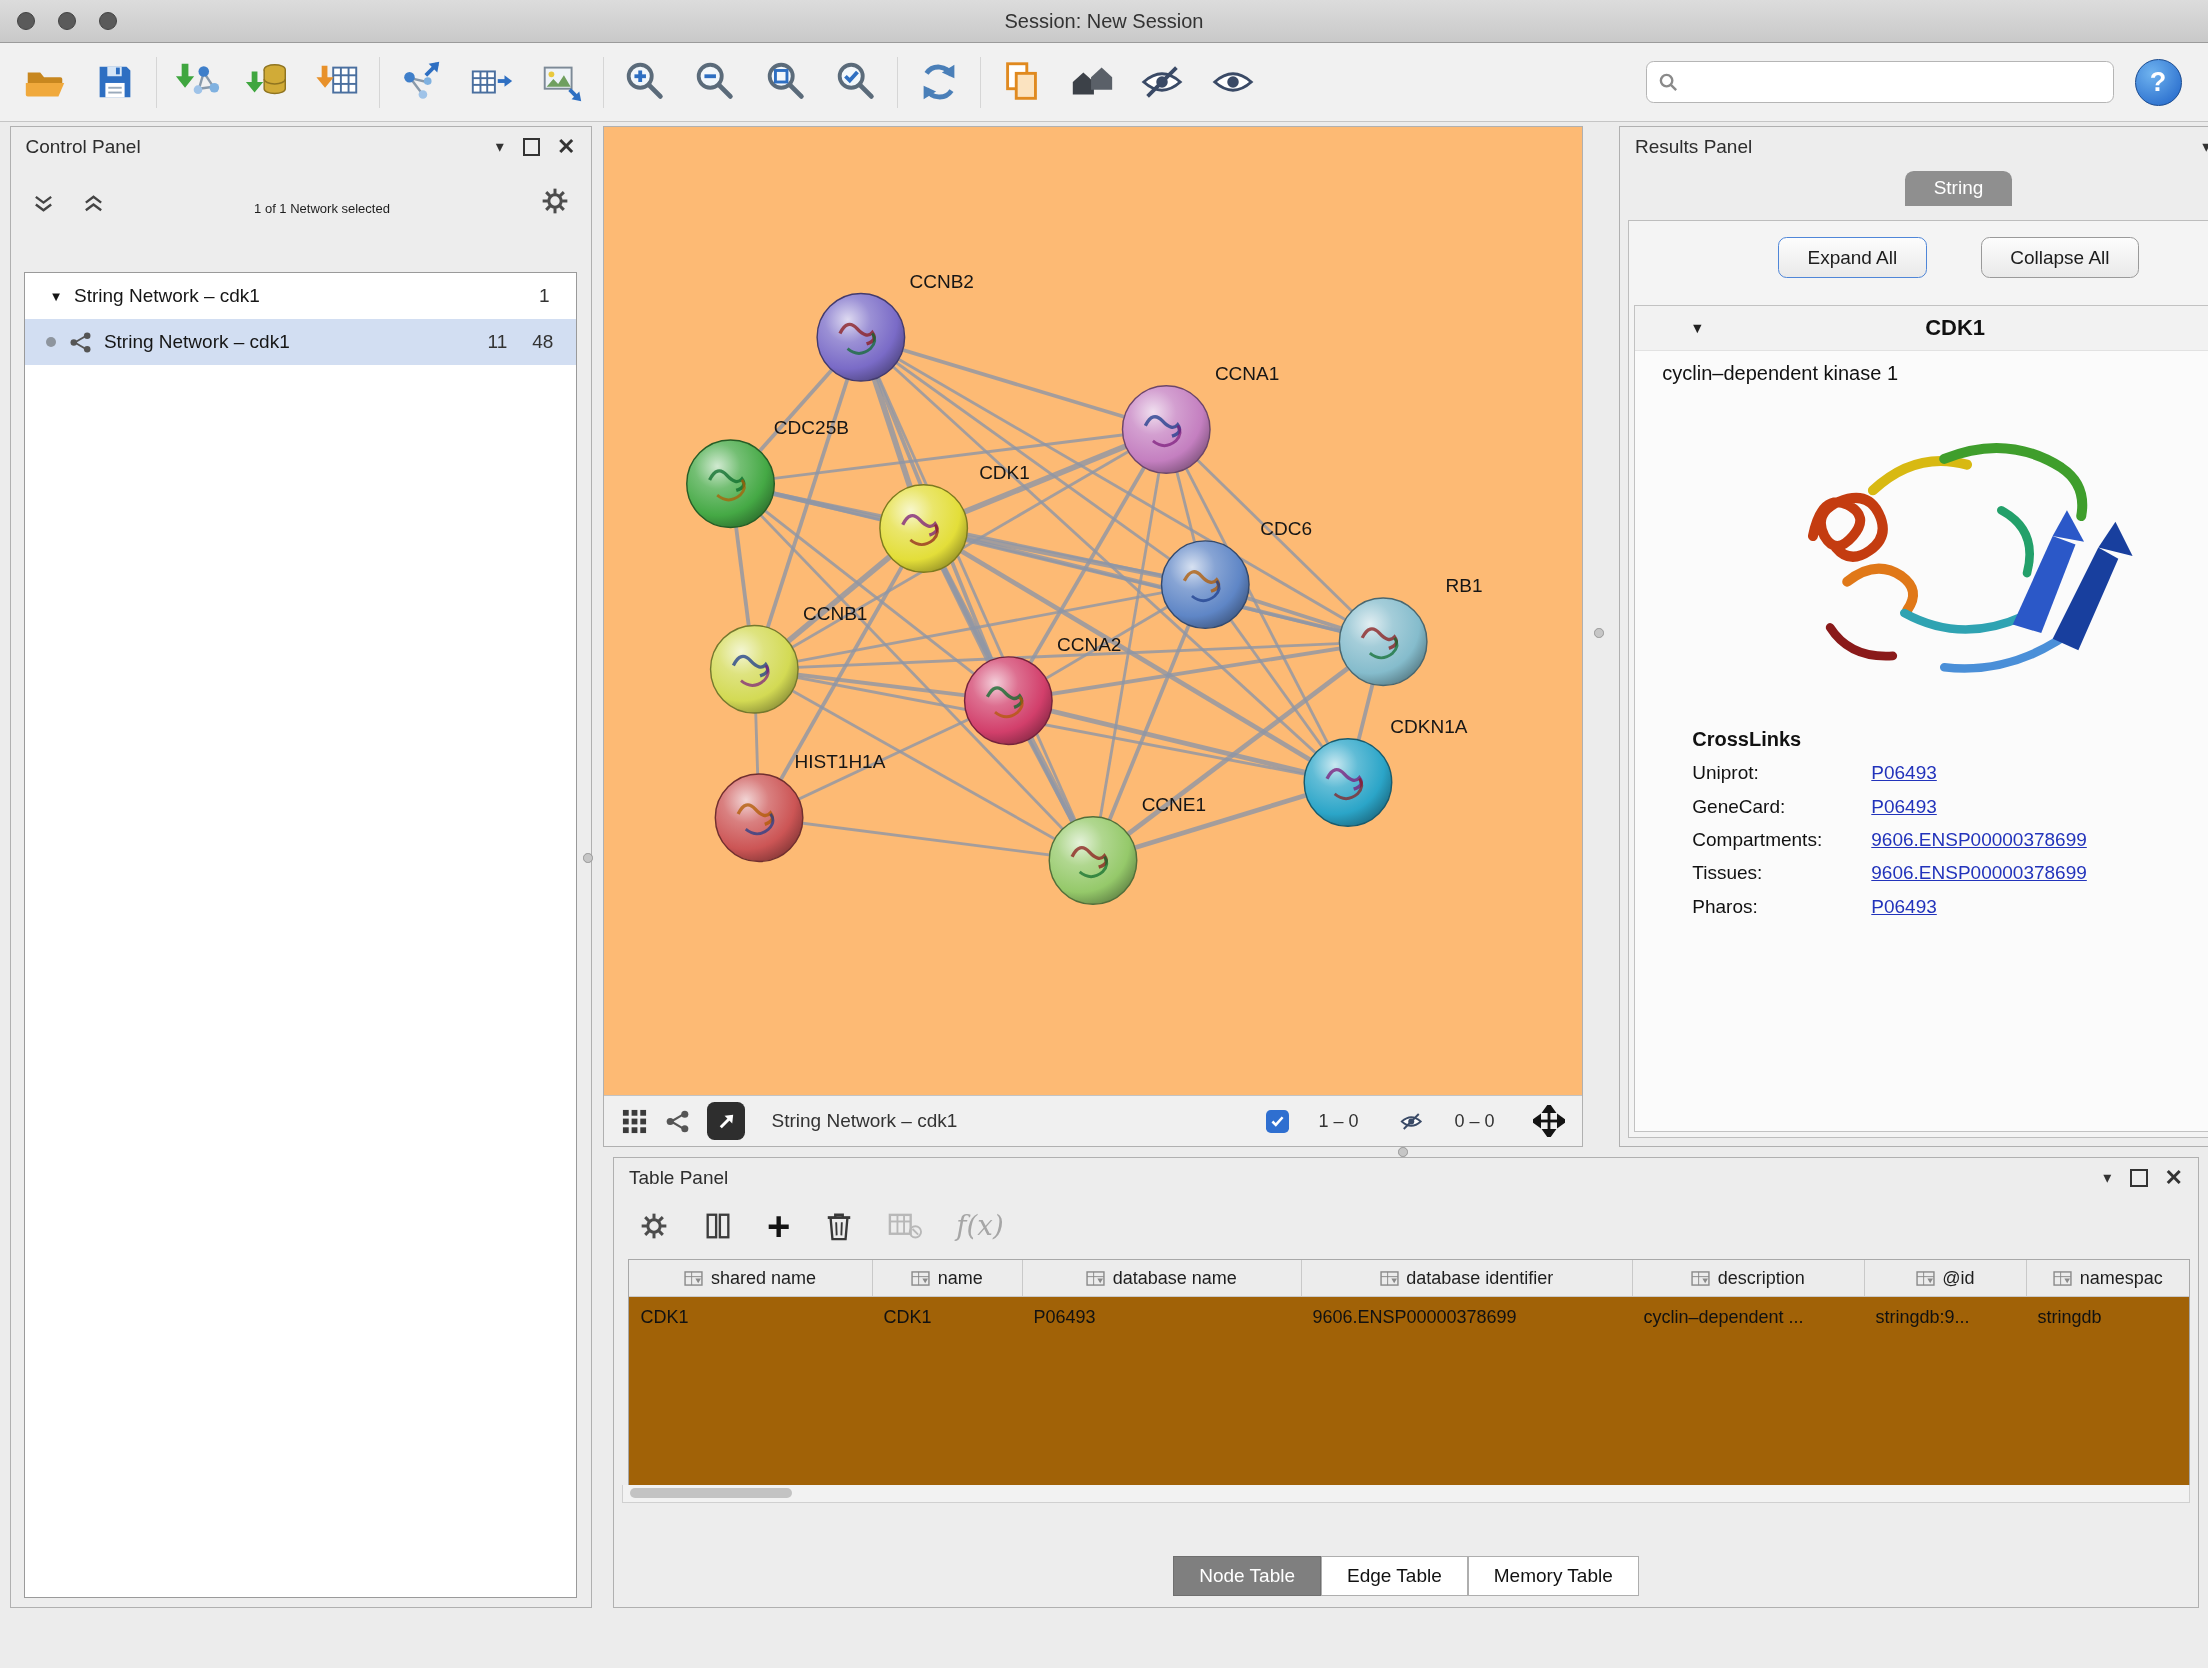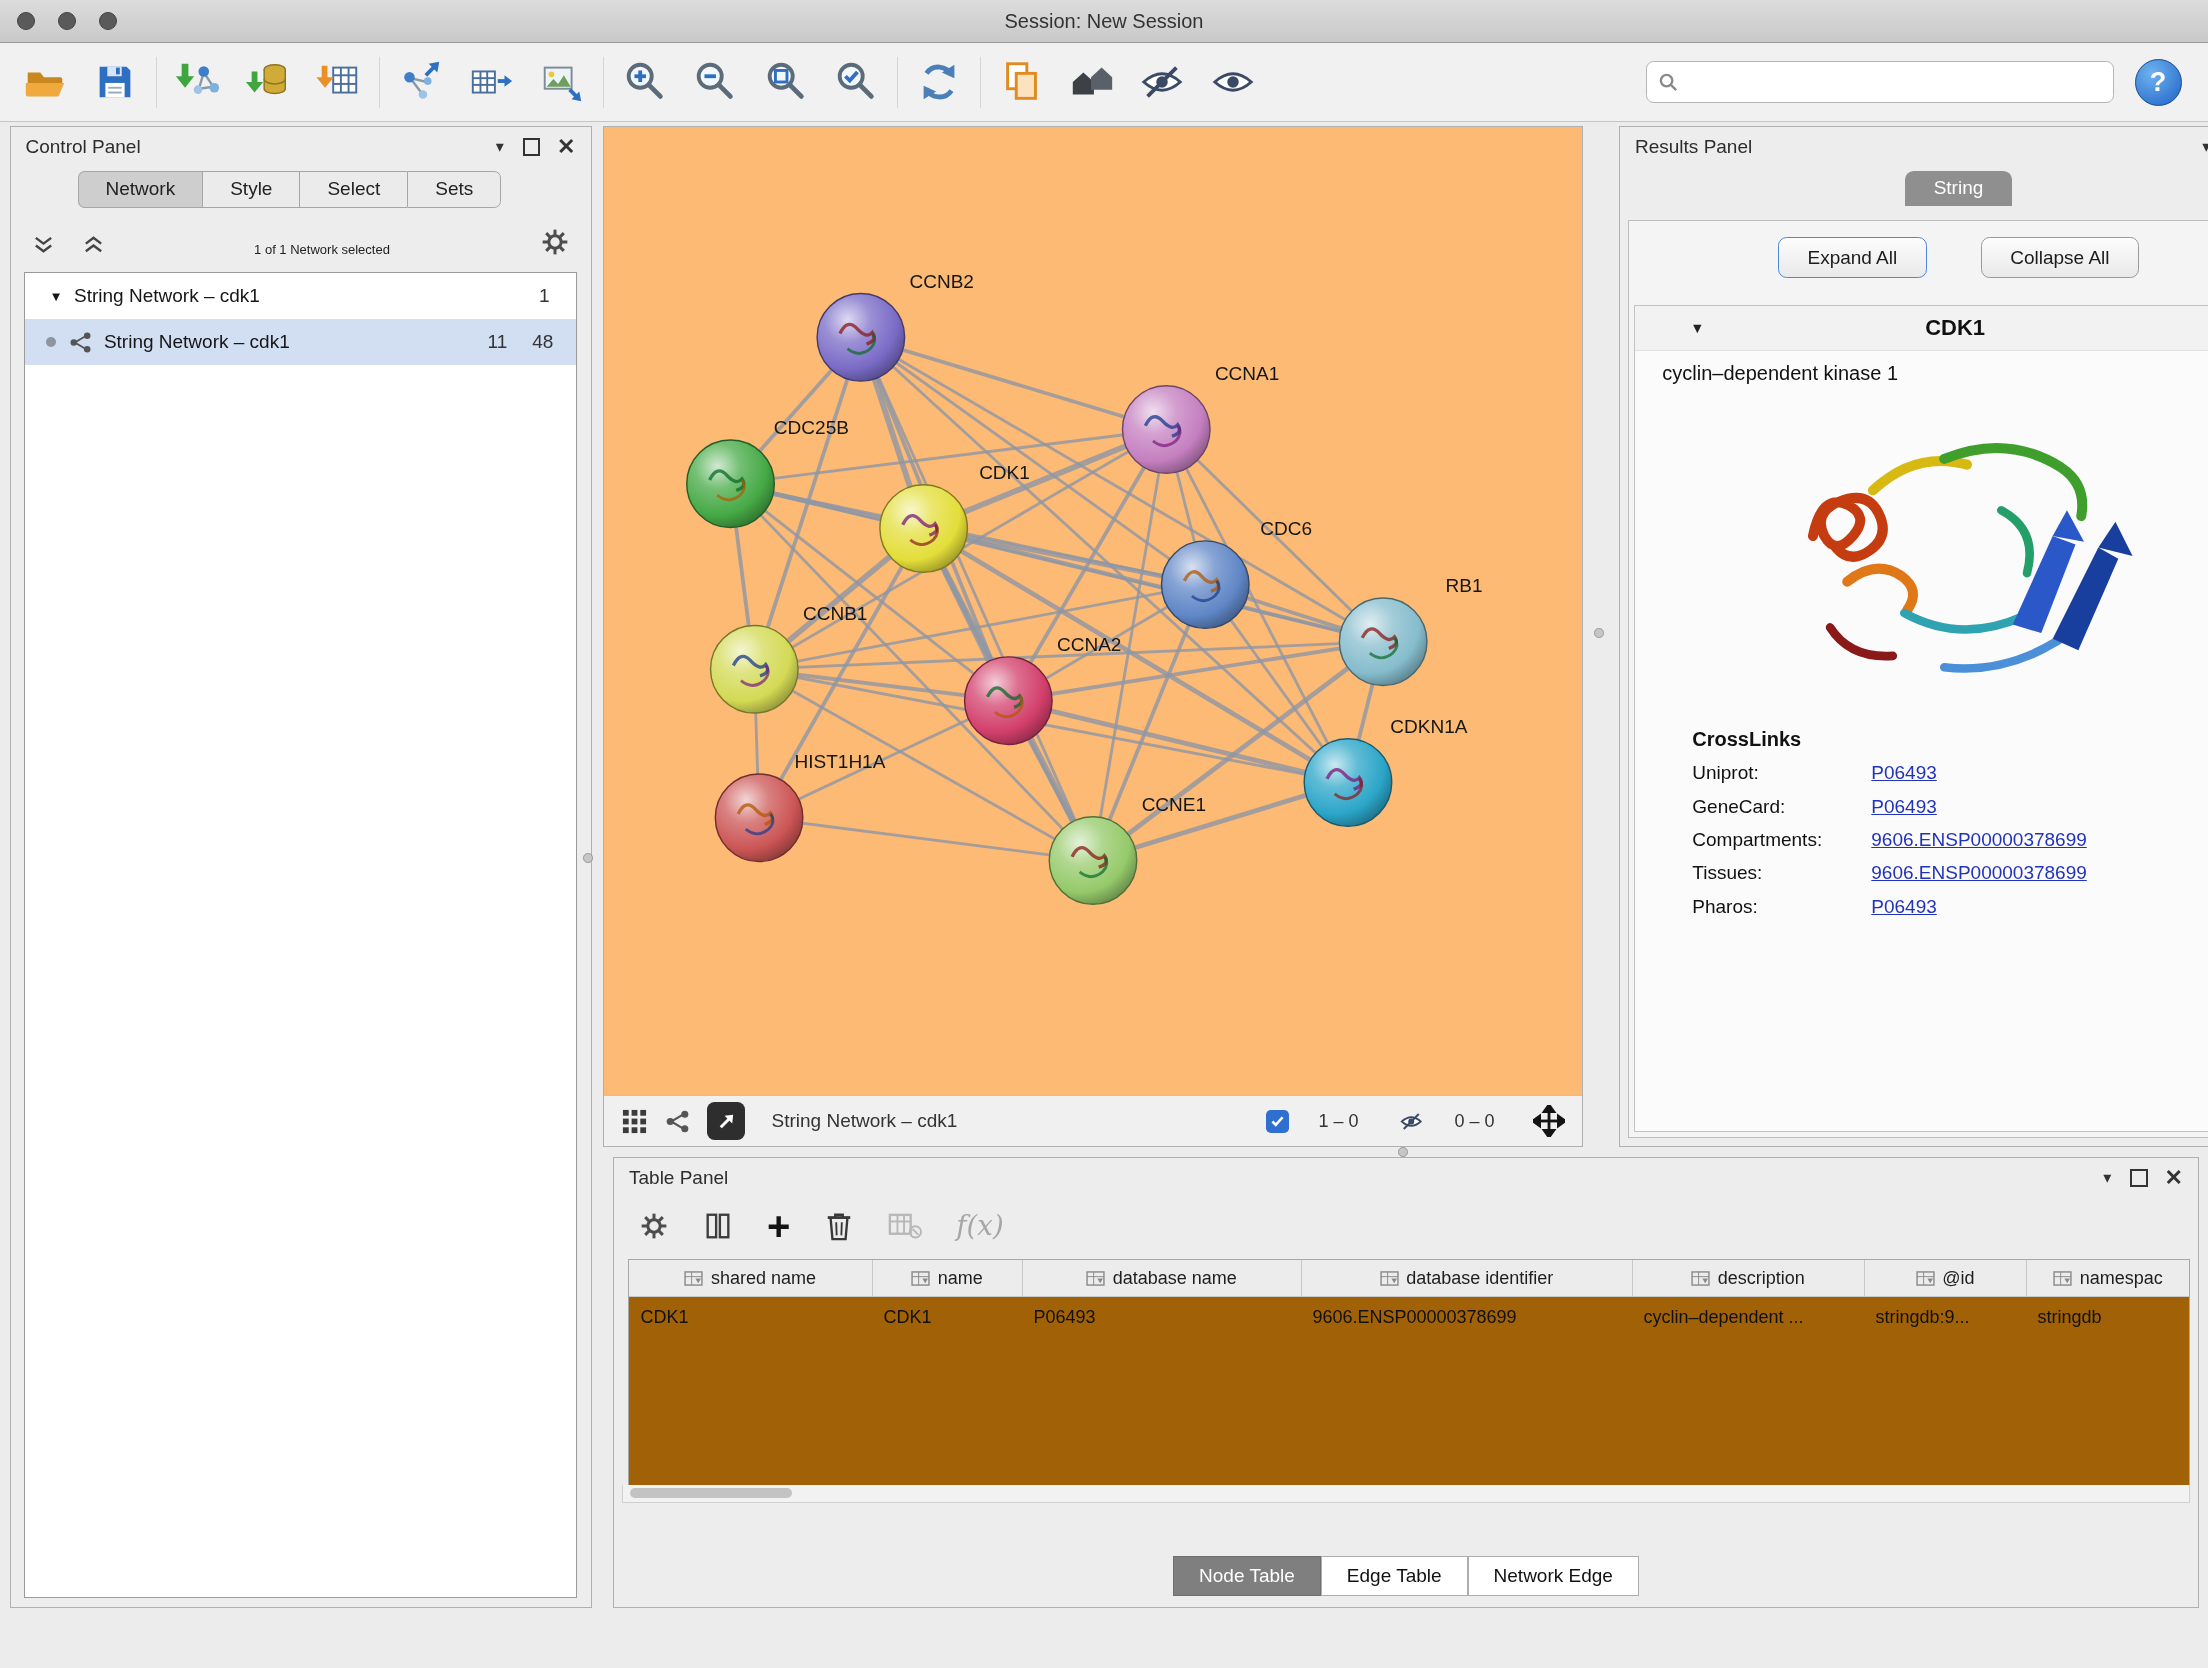--- a/index.html
+++ b/index.html
@@ -298,26 +298,20 @@
     <div class="helpbtn">?</div>
   </div>
 
   <div class="panel control-panel">
     <div class="phead">
       <span>Control Panel</span>
       <span class="sp"></span>
       <span class="hicon">▾</span>
       <span class="float-icon"></span>
       <span class="hicon close-icon">✕</span>
-    </div>
-    <div class="cp-tabs">
-      <span class="cp-tab active">Network</span>
-      <span class="cp-tab">Style</span>
-      <span class="cp-tab">Select</span>
-      <span class="cp-tab">Sets</span>
     </div>
     <div class="cp-sub">
       <svg width="23" height="23" viewBox="0 0 24 24">
         <path d="M4 4 l8 6 8 -6 M4 12 l8 6 8 -6" stroke="#444" stroke-width="2.5" fill="none"></path>
       </svg>
       <svg width="23" height="23" viewBox="0 0 24 24">
         <path d="M4 10 l8 -6 8 6 M4 18 l8 -6 8 6" stroke="#444" stroke-width="2.5" fill="none"></path>
       </svg>
       <span class="txt">1 of 1 Network selected</span>
       <svg width="30" height="30" viewBox="0 0 34 34">
@@ -812,21 +806,21 @@
           </tr>
         </tbody>
       </table>
     </div>
     <div class="tp-hscroll">
       <div class="tp-thumb"></div>
     </div>
     <div class="tp-tabs">
       <span class="tp-tab active">Node Table</span>
       <span class="tp-tab">Edge Table</span>
-      <span class="tp-tab">Network Edge</span>
+      <span class="tp-tab">Memory Table</span>
     </div>
   </div>
 
   <div class="splitter-dot" style="left:583px;top:853px;"></div>
   <div class="splitter-dot" style="left:1594px;top:628px;"></div>
   <div class="splitter-dot" style="left:1398px;top:1147px;"></div>
 
 
 </div>
 

